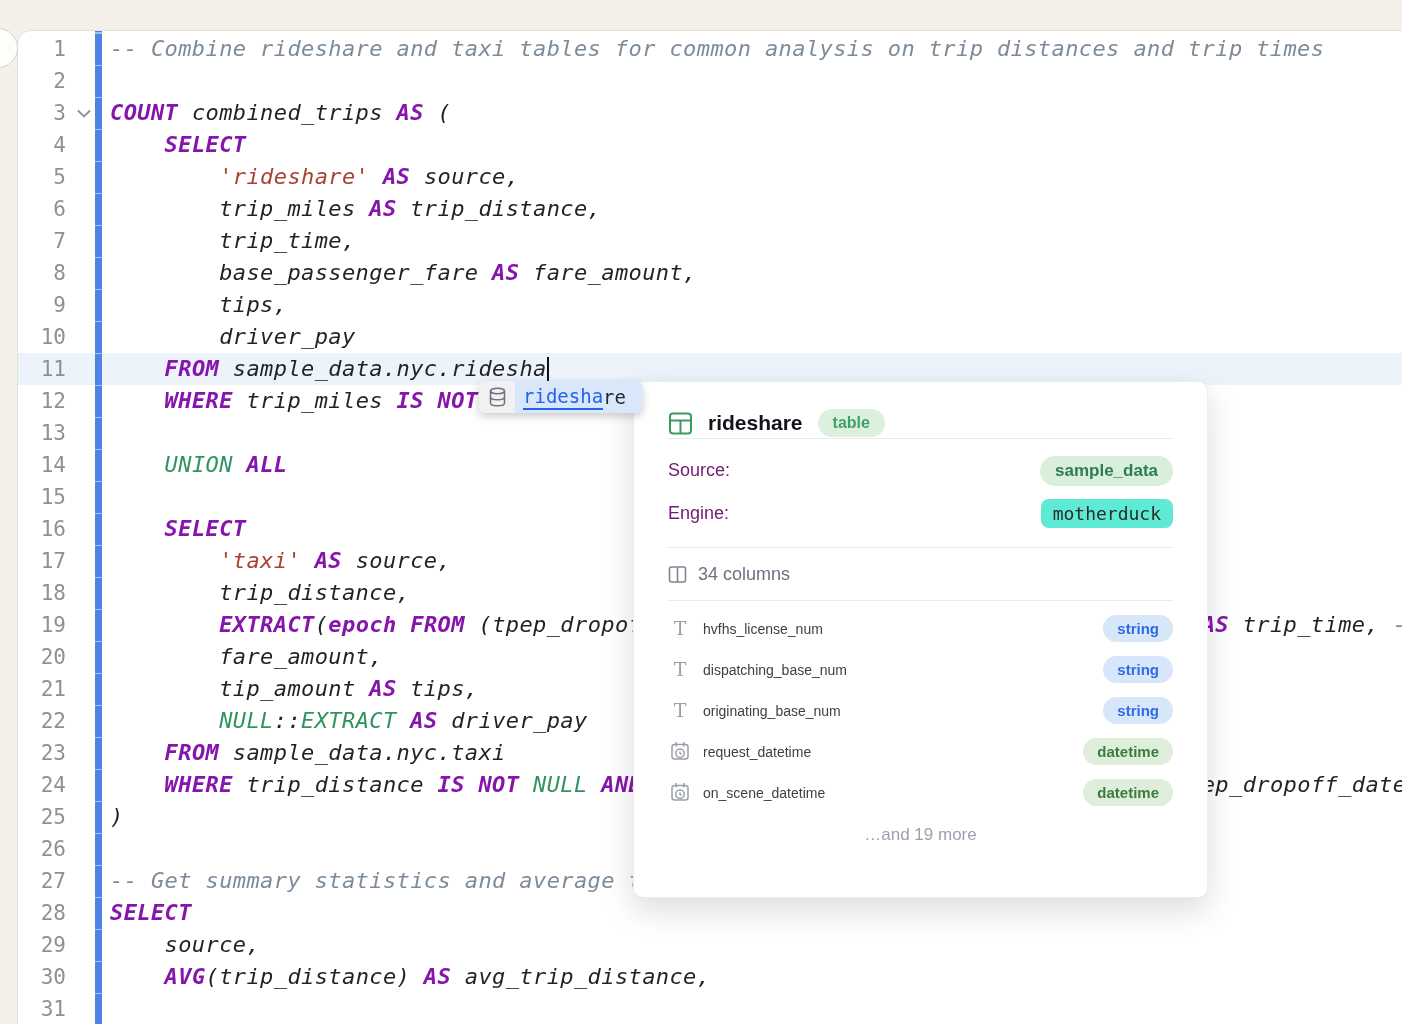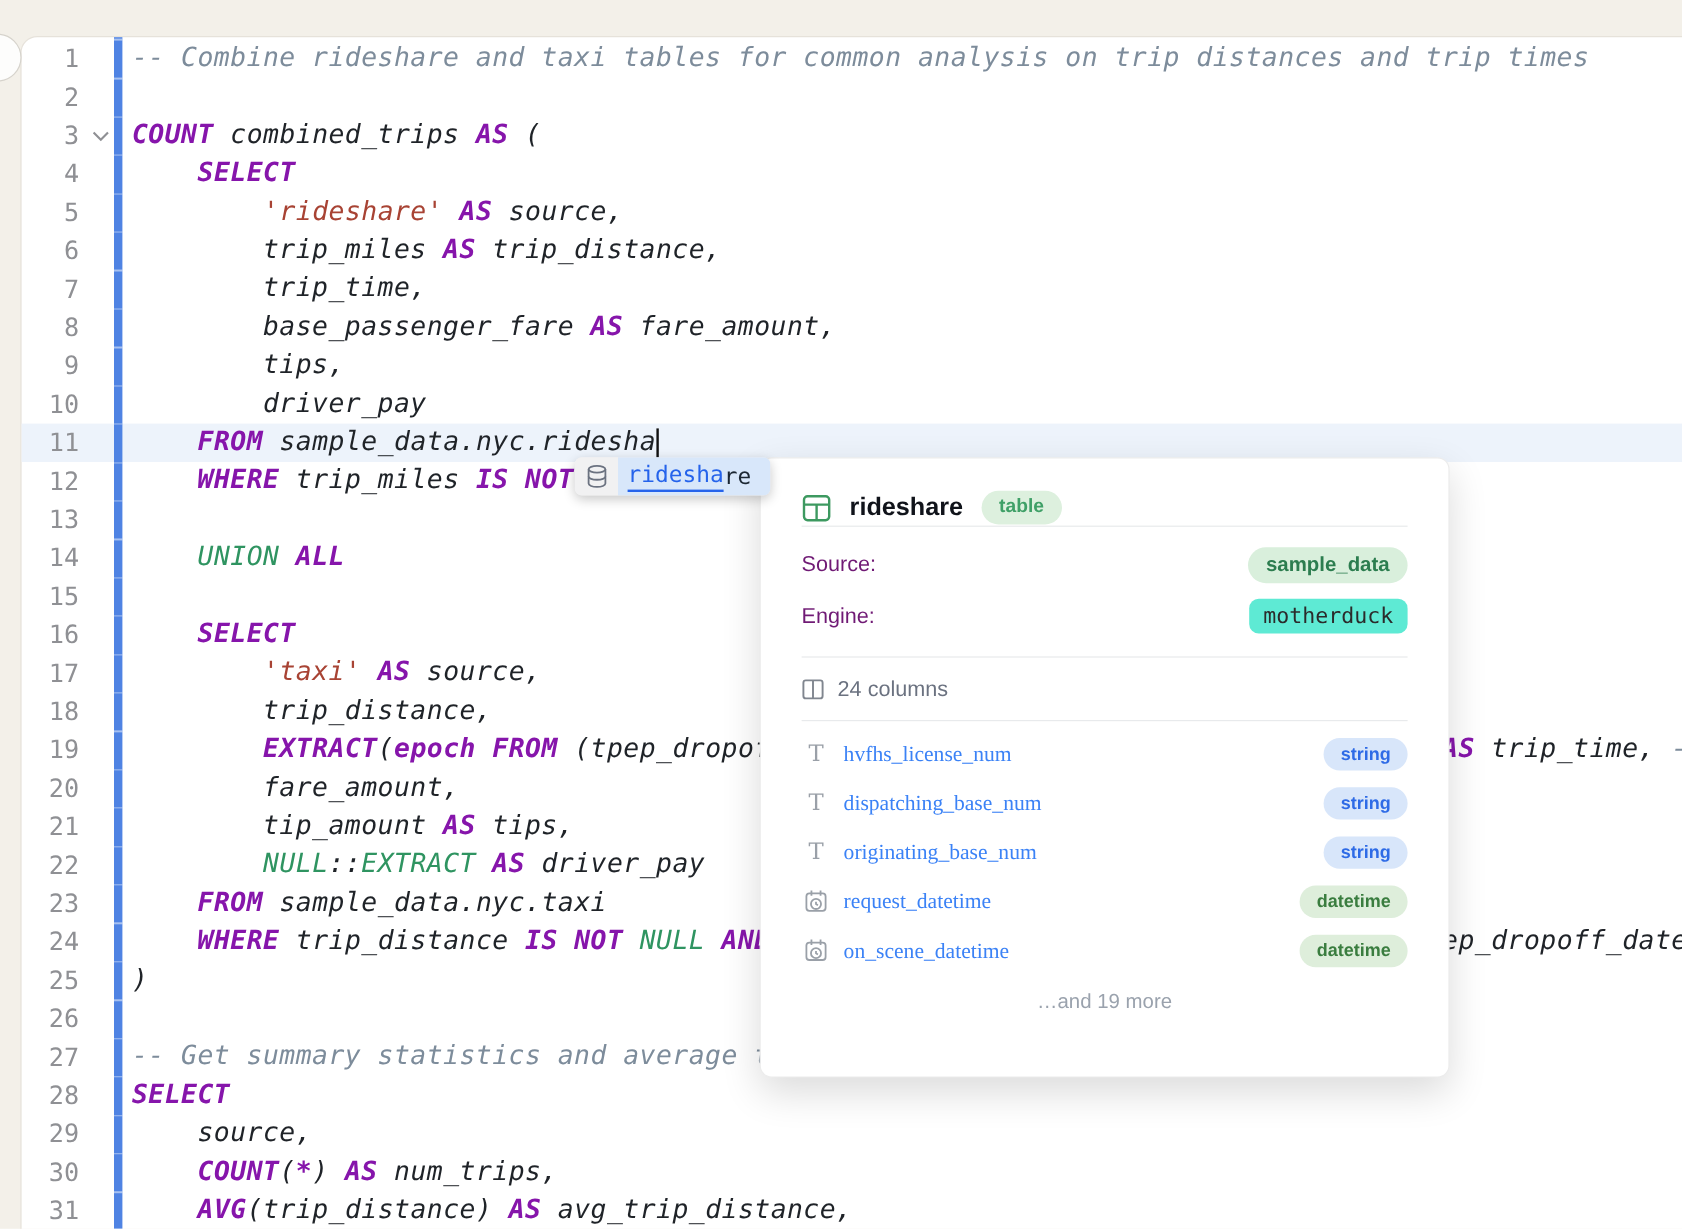--- a/index.html
+++ b/index.html
@@ -85,21 +85,21 @@
   .tt-rows{padding:10px 0 12px;}
   .tt-label{font-size:18px;color:#701a75;}
   .pill-green{background:#d9efdc;color:#2c7d4f;font-size:17px;font-weight:bold;padding:5px 15px;border-radius:15px;}
   .pill-gray-mono{background:#5eead4;color:#2b2b2b;font-size:18px;font-weight:normal;
     font-family:"DejaVu Sans Mono",monospace;padding:4px 12px;border-radius:8px;}
   .tt-colcount{display:flex;align-items:center;gap:11px;height:52px;color:#6b7280;font-size:18px;}
   .tt-columns{padding-top:7px;}
   .tt-col{display:flex;align-items:center;height:41px;}
   .tt-col .col-icon{width:24px;display:flex;justify-content:center;color:#9aa0a8;}
   .t-glyph{font-family:"DejaVu Serif",serif;font-size:19px;color:#9aa0a8;line-height:1;}
-  .tt-col .col-name{margin-left:11px;font-family:Liberation Serif, serif;font-size:18px;color:#3b82f6;}
+  .tt-col .col-name{margin-left:11px;font-family:Liberation Sans, sans-serif;font-size:14px;color:#404040;}
   .tt-col .col-badge{margin-left:auto;}
   .badge-blue{background:#d8e6fa;color:#2e6be6;font-size:15px;padding:5px 14px;border-radius:14px;}
   .badge-green{background:#deeedb;color:#3a7d3f;font-size:15px;padding:5px 14px;border-radius:14px;}
   .tt-more{text-align:center;color:#9aa2ad;font-size:17px;margin-top:12px;}
   svg{display:block;}
 </style>
 </head>
 <body>
 
 <div class="editor-panel"></div>
@@ -171,21 +171,20 @@
     <div class="code-line"><span class="tok-txt">        fare_amount,</span></div>
     <div class="code-line"><span class="tok-txt">        tip_amount </span><span class="tok-kw">AS</span><span class="tok-txt"> tips,</span></div>
     <div class="code-line"><span class="tok-txt">        </span><span class="tok-grn">NULL</span><span class="tok-txt">::</span><span class="tok-grn">EXTRACT</span><span class="tok-txt"> </span><span class="tok-kw">AS</span><span class="tok-txt"> driver_pay</span></div>
     <div class="code-line"><span class="tok-txt">    </span><span class="tok-kw">FROM</span><span class="tok-txt"> sample_data.nyc.taxi</span></div>
     <div class="code-line"><span class="tok-txt">    </span><span class="tok-kw">WHERE</span><span class="tok-txt"> trip_distance </span><span class="tok-kw">IS</span><span class="tok-txt"> </span><span class="tok-kw">NOT</span><span class="tok-txt"> </span><span class="tok-grn">NULL</span><span class="tok-txt"> </span><span class="tok-kw">AND</span><span class="tok-txt"> trip_time &gt; 0 </span><span class="tok-kw">AND</span><span class="tok-txt"> fare_amount &gt; 0 </span><span class="tok-kw">AND</span><span class="tok-txt"> tpep_dropoff_datetime &gt; tpep_pickup_datetime</span></div>
     <div class="code-line"><span class="tok-txt">)</span></div>
     <div class="code-line"></div>
     <div class="code-line"><span class="tok-com">-- Get summary statistics and average trip metrics by source</span></div>
     <div class="code-line"><span class="tok-kw">SELECT</span></div>
     <div class="code-line"><span class="tok-txt">    source,</span></div>
-    <div class="code-line"><span class="tok-txt">    </span><span class="tok-kw">COUNT</span><span class="tok-txt">(</span><span class="tok-kw">*</span><span class="tok-txt">) </span><span class="tok-kw">AS</span><span class="tok-txt"> num_trips,</span></div>
     <div class="code-line"><span class="tok-txt">    </span><span class="tok-kw">AVG</span><span class="tok-txt">(trip_distance) </span><span class="tok-kw">AS</span><span class="tok-txt"> avg_trip_distance,</span></div>
   </div>
 <div class="cursor"></div>
 
 <div class="autocomplete">
   <span class="ac-icon">
     <svg width="19" height="20" viewBox="0 0 19 20" fill="none" stroke="#6b7280" stroke-width="1.5">
       <ellipse cx="9.5" cy="4" rx="7" ry="2.8"></ellipse>
       <path d="M2.5 4 v12 c0 1.6 3.1 2.8 7 2.8 s7 -1.2 7 -2.8 v-12"></path>
       <path d="M2.5 10 c0 1.6 3.1 2.8 7 2.8 s7 -1.2 7 -2.8"></path>
@@ -221,21 +220,21 @@
     </div>
   </div>
   <div class="tt-divider"></div>
   <div class="tt-colcount">
     <span>
       <svg width="19" height="19" viewBox="0 0 19 19" fill="none" stroke="#80868f" stroke-width="1.6">
         <rect x="1.5" y="2" width="16" height="15" rx="2"></rect>
         <line x1="9.5" y1="2" x2="9.5" y2="17"></line>
       </svg>
     </span>
-    <span>24 columns</span>
+    <span>34 columns</span>
   </div>
   <div class="tt-divider"></div>
   <div class="tt-columns">
       <div class="tt-col">
         <span class="col-icon">
           <span class="t-glyph">T</span>
         </span>
         <span class="col-name">hvfhs_license_num</span>
         <span class="col-badge badge-blue" style="font-weight:bold;border-radius:14px;">string</span>
       </div>

